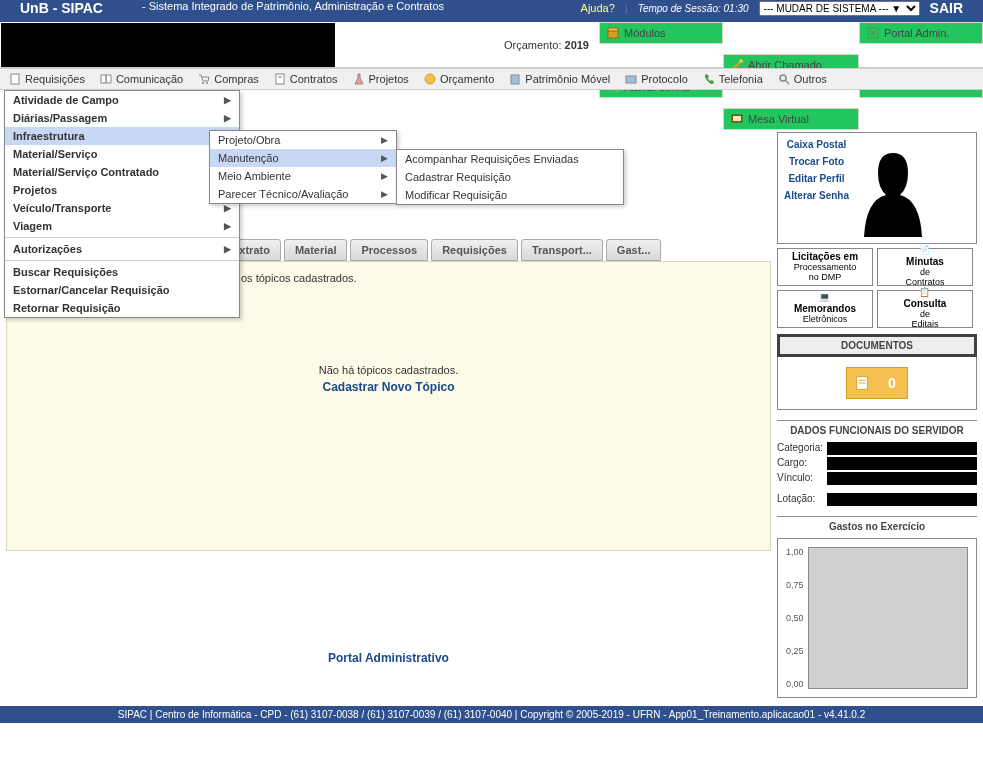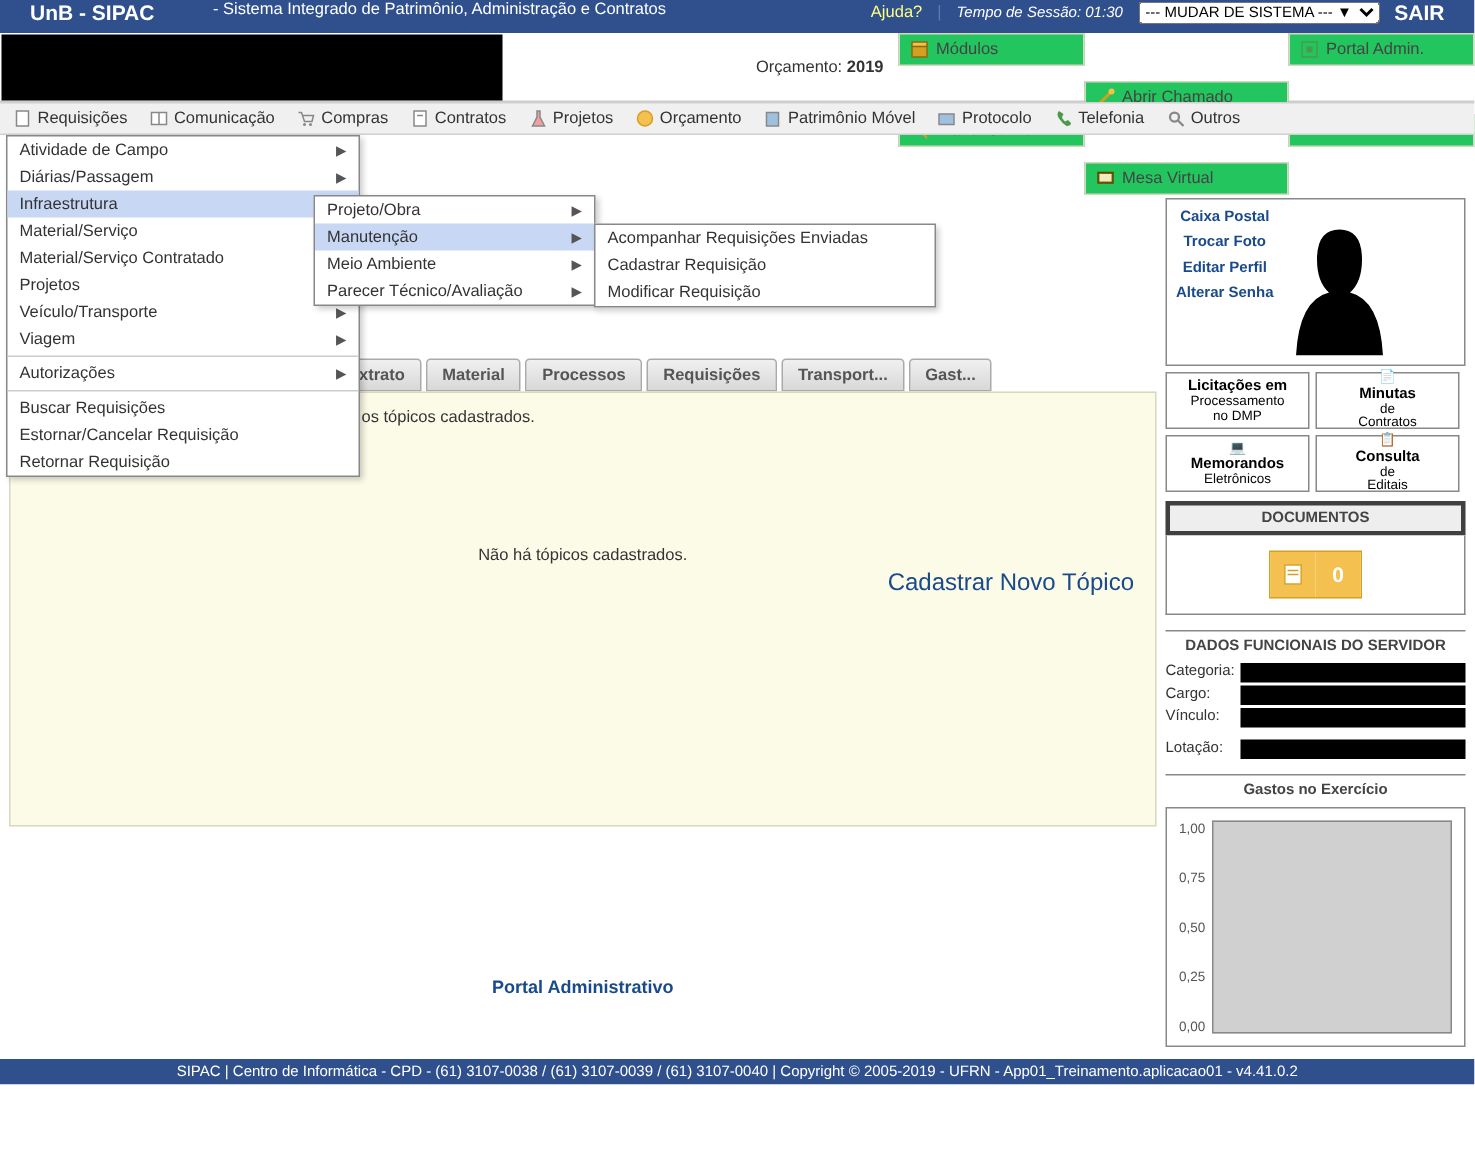--- a/index.html
+++ b/index.html
@@ -31,36 +31,36 @@
 .toolbar { background: #f0f0f0; border-top: 1px solid #d0d0d0; border-bottom: 1px solid #d0d0d0; padding: 3px 8px; display: flex; gap: 14px; font-size: 11px; color: #333; position: relative; }
 .toolbar .tb-item { display: flex; align-items: center; gap: 3px; cursor: pointer; }
 .toolbar .tb-item .ico { width: 14px; height: 14px; display: inline-block; }
 
 .dropdown { position: absolute; background: #fff; border: 1px solid #888; box-shadow: 2px 2px 4px rgba(0,0,0,0.2); font-size: 11px; color: #333; z-index: 100; }
 .dropdown .ditem { padding: 3px 8px; position: relative; cursor: pointer; display: flex; justify-content: space-between; align-items: center; white-space: nowrap; }
 .dropdown .ditem:hover, .dropdown .ditem.highlighted { background: #c8d8f4; }
 .dropdown .ditem .arrow { font-size: 9px; color: #555; margin-left: 20px; }
 .dropdown .divider { border-top: 1px solid #ccc; margin: 2px 0; }
 
-.dd1 { top: 21px; left: 4px; width: 236px; }
+.dd1 { top: 21px; left: 4px; width: 236px; font-weight: bold; }
 .dd2 { top: 61px; left: 209px; width: 188px; }
 .dd3 { top: 80px; left: 396px; width: 228px; }
 
 .content-area { display: flex; padding: 0 6px; gap: 6px; margin-top: 6px; }
 .main-col { flex: 1; min-width: 0; }
 .side-col { width: 200px; }
 
 .tabs-row { display: flex; gap: 3px; margin-left: 215px; margin-top: 143px; }
 .tab { background: linear-gradient(#f0f0f0, #d8d8d8); border: 1px solid #aaa; border-radius: 3px 3px 0 0; padding: 4px 10px; font-size: 11px; color: #555; cursor: pointer; font-weight: bold; }
 
 .content-box { background: #fcfbe8; border: 1px solid #d8d8c0; padding: 10px 14px; font-size: 11px; color: #333; margin-top: 0; min-height: 290px; position: relative; }
 .content-box .small-text { margin-left: 220px; }
 .no-topics { text-align: center; margin-top: 80px; }
 .no-topics .msg { color: #333; font-size: 11px; }
-.no-topics .cadastrar { color: #1a4a8a; font-weight: normal; font-size: 16px; cursor: pointer; margin-top: 4px; display: block; text-align: right; }
+.no-topics .cadastrar { color: #1a4a8a; font-weight: bold; font-size: 12px; cursor: pointer; margin-top: 4px; display: block; }
 
 .portal-label { text-align: center; color: #1a4a8a; font-weight: bold; font-size: 12px; margin-top: 100px; }
 
 .profile-box { border: 1px solid #888; background: #fff; padding: 6px; display: flex; gap: 4px; margin-top: 36px; }
 .profile-links { display: flex; flex-direction: column; gap: 6px; font-size: 10px; text-align: center; }
 .profile-links a { color: #1a4a8a; font-weight: bold; text-decoration: none; cursor: pointer; }
 .profile-img { width: 80px; height: 98px; background: #fff; display: flex; align-items: flex-end; justify-content: center; }
 .silhouette { width: 78px; height: 94px; }
 
 .banner-row { display: flex; gap: 4px; margin-top: 4px; }

